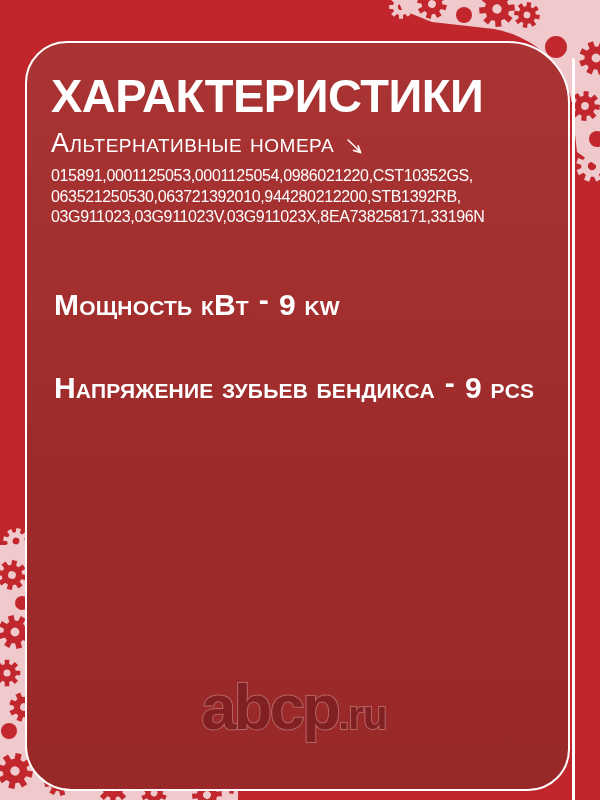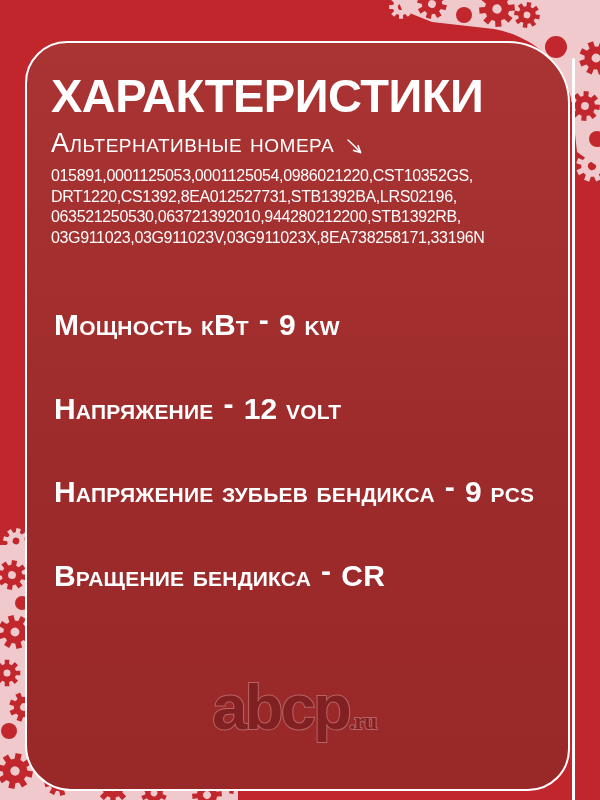--- a/index.html
+++ b/index.html
@@ -48,21 +48,21 @@
     line-height:1.05;margin:0 0 47px 3px;letter-spacing:0.2px;
   }
   .spec-sep{margin:0 10px;vertical-align:5px;}
   .watermark{
     position:absolute;left:50%;bottom:46px;transform:translateX(-52%);
     white-space:nowrap;font-weight:700;
     color:#7e2022;-webkit-text-stroke:2px #b96a6a;paint-order:stroke fill;
     opacity:0.9;
   }
   .wm-main{font-size:63px;letter-spacing:-2.5px;}
-  .wm-suffix{font-size:24px;letter-spacing:-1px;font-family:Liberation Serif, serif;}
+  .wm-suffix{font-size:40px;letter-spacing:-1px;}
 </style>
 </head>
 <body>
 
 <div id="screen">
 
   <svg id="bg-pattern" viewBox="0 0 600 800" xmlns="http://www.w3.org/2000/svg" aria-hidden="true">
     <defs>
       <path id="g" fill-rule="evenodd" d="M49.2,-8.7 L49.2,8.7 L33,8.2 L29.1,17.5 L41,28.7 L28.7,41 L17.5,29.1 L8.2,33 L8.7,49.2 L-8.7,49.2 L-8.2,33 L-17.5,29.1 L-28.7,41 L-41,28.7 L-29.1,17.5 L-33,8.2 L-49.2,8.7 L-49.2,-8.7 L-33,-8.2 L-29.1,-17.5 L-41,-28.7 L-28.7,-41 L-17.5,-29.1 L-8.2,-33 L-8.7,-49.2 L8.7,-49.2 L8.2,-33 L17.5,-29.1 L28.7,-41 L41,-28.7 L29.1,-17.5 L33,-8.2 Z M13,0 A13,13 0 1 0 -13,0 A13,13 0 1 0 13,0 Z"></path>
     </defs>
@@ -117,37 +117,30 @@
     <div class="subtitle-row">
       <span class="subtitle-label">Альтернативные номера</span>
       <svg class="arrow-icon" viewBox="0 0 20 20" fill="none" xmlns="http://www.w3.org/2000/svg">
         <path d="M4,3 C8.5,7 12,10.5 16.2,15.2" stroke="#ffffff" stroke-width="1.6" stroke-linecap="round"></path>
         <path d="M16.6,15.6 L9.6,13.4 M16.6,15.6 L14.1,8.8" stroke="#ffffff" stroke-width="1.6" stroke-linecap="round"></path>
       </svg>
     </div>
 
     <div class="numbers-block">
       <div class="num-line">015891,0001125053,0001125054,0986021220,CST10352GS,</div>
-      <div class="num-line">DRT1220,CS1392,8EA012527731,STB1392BA,LRS02196,</div>
       <div class="num-line">063521250530,063721392010,944280212200,STB1392RB,</div>
       <div class="num-line">03G911023,03G911023V,03G911023X,8EA738258171,33196N</div>
     </div>
 
     <div class="specs">
       <div class="spec-row">
         <span class="spec-label">Мощность кВт</span><span class="spec-sep">-</span><span class="spec-value">9 kw</span>
       </div>
       <div class="spec-row">
-        <span class="spec-label">Напряжение</span><span class="spec-sep">-</span><span class="spec-value">12 volt</span>
-      </div>
-      <div class="spec-row">
         <span class="spec-label">Напряжение зубьев бендикса</span><span class="spec-sep">-</span><span class="spec-value">9 pcs</span>
-      </div>
-      <div class="spec-row">
-        <span class="spec-label">Вращение бендикса</span><span class="spec-sep">-</span><span class="spec-value">CR</span>
       </div>
     </div>
 
     <div class="watermark">
       <span class="wm-main">abcp</span><span class="wm-suffix">.ru</span>
     </div>
 
   </div>
 </div>
 

